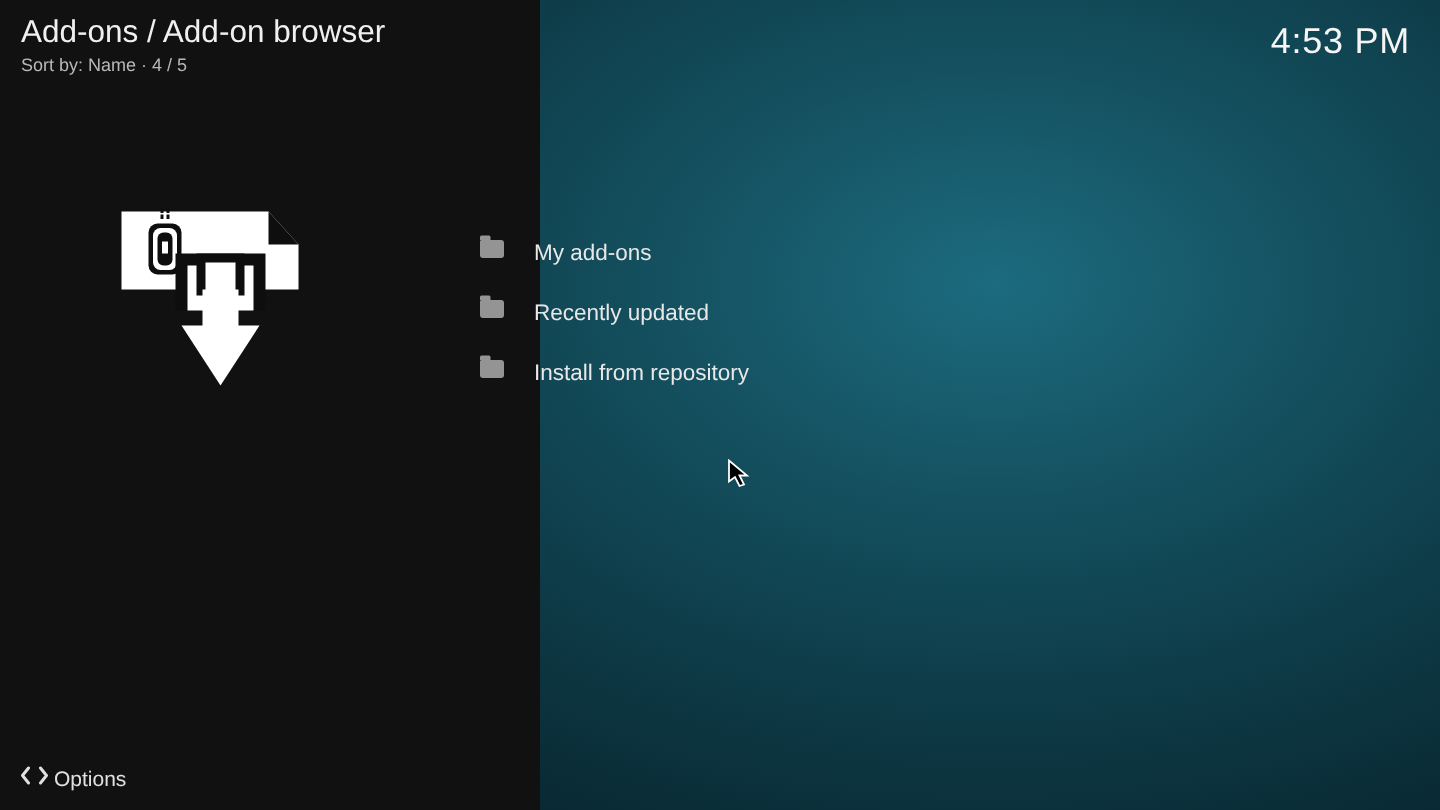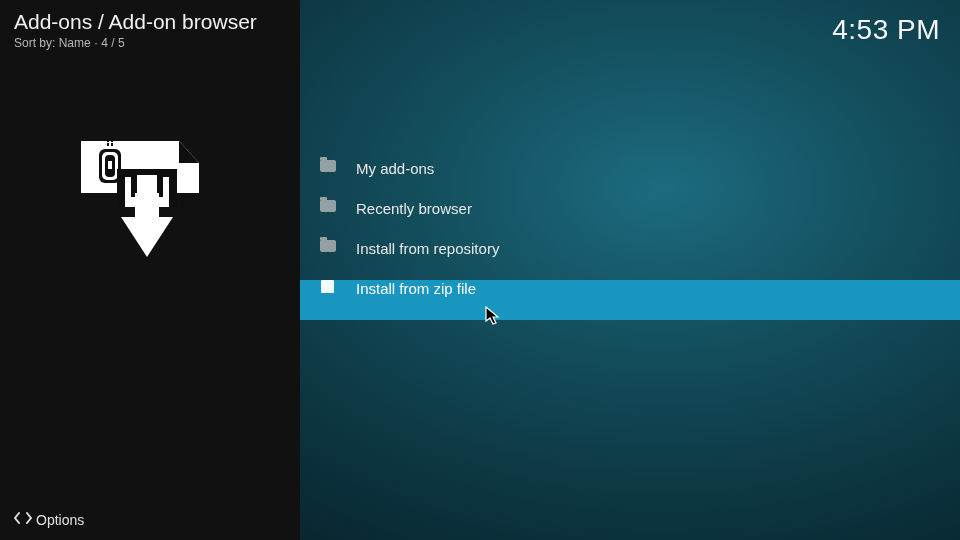--- a/index.html
+++ b/index.html
@@ -10,41 +10,41 @@
     position: relative;
   }
   .main-area {
     position: absolute;
     left: 300px; top: 0; right: 0; bottom: 0;
     background: radial-gradient(ellipse 900px 600px at 55% 35%, #1c6b7f 0%, #14505f 25%, #0d3844 50%, #07232c 75%, #031419 100%);
   }
   .sidebar {
     position: absolute;
     left: 0; top: 0; bottom: 0;
-    width: 300px;
+    width: 360px;
     background: #111111;
   }
   .breadcrumb {
     position: absolute;
     left: 14px; top: 10px;
     font-size: 21px;
     font-weight: 300;
     color: #f0f0f0;
   }
   .sort-line {
     position: absolute;
     left: 14px; top: 36px;
     font-size: 12px;
     color: #b8b8b8;
     font-weight: 300;
   }
   .clock {
     position: absolute;
     right: 20px; top: 14px;
-    font-size: 28px;
+    font-size: 24px;
     font-weight: 300;
     color: #f5f5f5;
     letter-spacing: 0.5px;
   }
   .big-icon {
     position: absolute;
     left: 75px; top: 135px;
     width: 130px;
   }
   .options-footer {
@@ -165,29 +165,25 @@
 
 <div class="clock">4:53 PM</div>
 
 <div class="menu-list">
   <div class="menu-item">
     <span class="folder-icon"></span>
     <span>My add-ons</span>
   </div>
   <div class="menu-item">
     <span class="folder-icon"></span>
-    <span>Recently browser</span>
+    <span>Recently updated</span>
   </div>
   <div class="menu-item">
     <span class="folder-icon"></span>
     <span>Install from repository</span>
-  </div>
-  <div class="menu-item selected">
-    <span class="zip-icon"></span>
-    <span>Install from zip file</span>
   </div>
 </div>
 
 <div class="cursor">
   <svg width="16" height="20" viewBox="0 0 16 20">
     <path d="M1 1 L1 15 L5 12 L8 18 L11 17 L8 11 L13 11 Z" fill="#000" stroke="#fff" stroke-width="1.2"></path>
   </svg>
 </div>
 
 </body></html>

